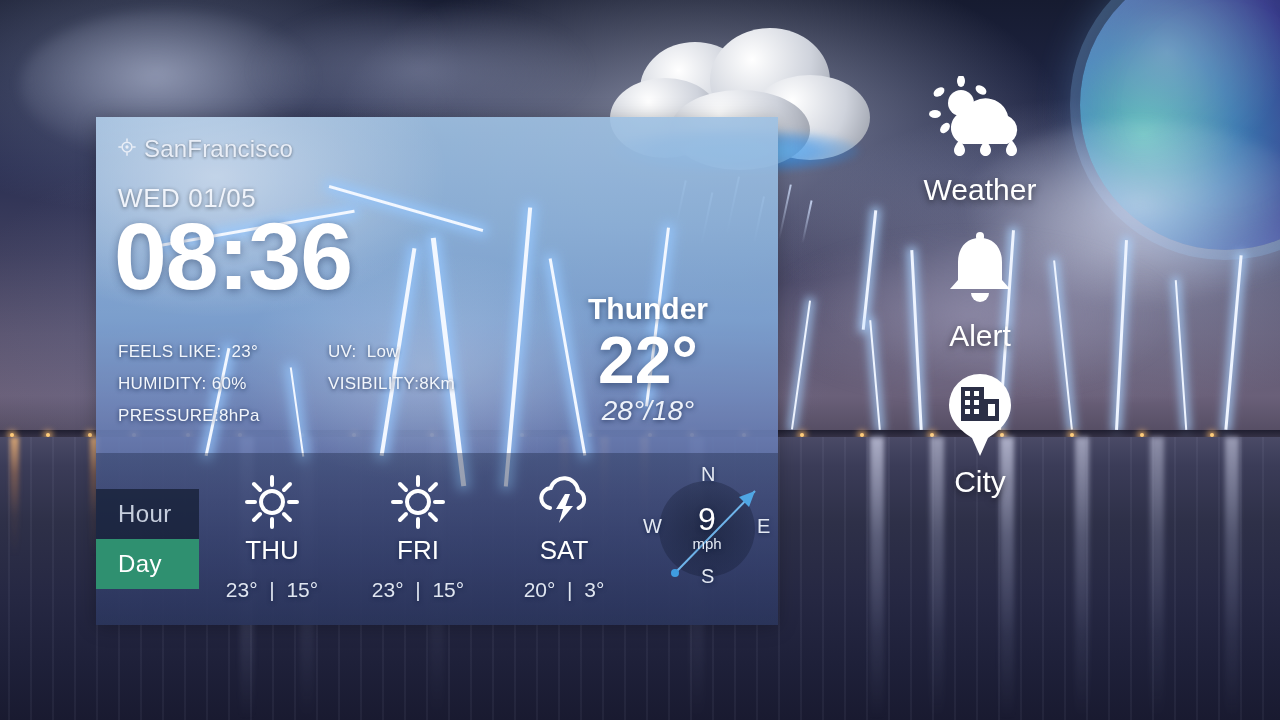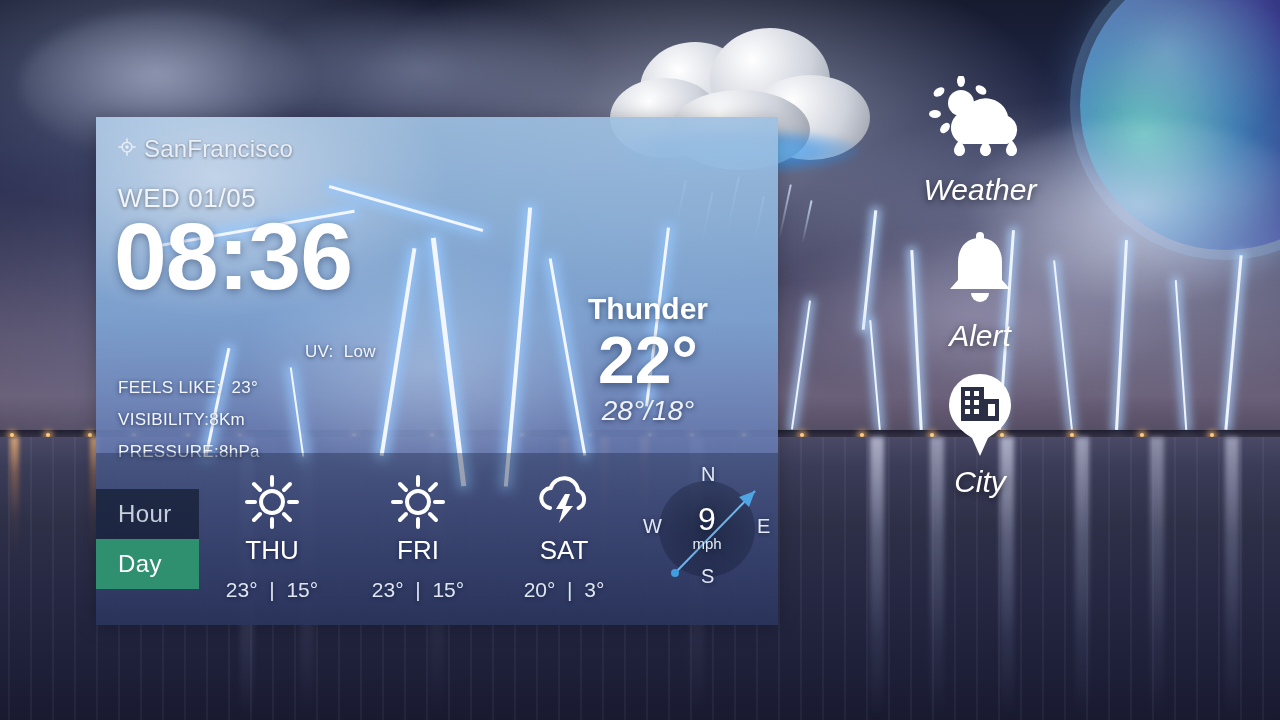--- a/index.html
+++ b/index.html
@@ -101,21 +101,21 @@
     letter-spacing:.6px; text-shadow:0 1px 4px rgba(0,0,0,.45);
   }
   .clock {
     position:absolute; left:18px; top:92px; font-size:95px; line-height:1; font-weight:bold;
     color:#ffffff; letter-spacing:-1px; text-shadow:0 2px 8px rgba(20,40,80,.45);
   }
 
   .details { position:absolute; left:22px; top:225px; width:520px; }
   .drow { display:flex; margin-bottom:12px; }
   .dcell { font-size:17px; color:#f2f6fc; letter-spacing:.3px; text-shadow:0 1px 4px rgba(10,25,60,.75); white-space:nowrap; }
-  .dcell.left { width:187px;margin-top:36px; }
+  .dcell.left { width:210px; }
 
   .cond { position:absolute; right:20px; top:175px; width:220px; text-align:center; }
   .cond-name { font-size:30px; font-weight:bold; color:#ffffff; text-shadow:0 2px 6px rgba(10,25,60,.6); }
   .cond-temp { font-size:66px; font-weight:bold; line-height:1.05; color:#ffffff; text-shadow:0 2px 8px rgba(10,25,60,.55); }
   .cond-range { font-size:28px; color:#eef2fa; text-shadow:0 1px 5px rgba(10,25,60,.7);font-style:italic; }
 
   
   .strip {
     position:absolute; left:0; bottom:0; width:682px; height:172px;
     background:linear-gradient(180deg, rgba(34,46,78,.42), rgba(26,36,66,.50));
@@ -138,21 +138,21 @@
   .wdisc {
     position:absolute; left:22px; top:28px; width:96px; height:96px; border-radius:50%;
     background:radial-gradient(circle at 50% 50%, rgba(15,22,42,.55), rgba(15,22,42,.30) 70%, rgba(15,22,42,0) 100%);
   }
   .wlabel { position:absolute; font-size:20px; color:#e3e8f2; text-shadow:0 1px 4px rgba(10,25,60,.7); }
   .wspeed { position:absolute; left:0; top:50px; width:140px; text-align:center; }
   .wspeed .v { font-size:32px; color:#ffffff; line-height:1; text-shadow:0 1px 5px rgba(10,25,60,.6); }
   .wspeed .u { font-size:15px; color:#e6ebf5; text-shadow:0 1px 4px rgba(10,25,60,.6); }
 
   
-  #launcher { position:absolute; left:890px; top:75px; width:180px;font-style:italic; }
+  #launcher { position:absolute; left:890px; top:75px; width:180px; }
   .litem { display:flex; flex-direction:column; align-items:center; margin-bottom:14px; }
   .litem .glyph { height:96px; display:flex; align-items:center; justify-content:center; }
   .litem .lbl { font-size:30px; color:#ffffff; text-shadow:0 2px 7px rgba(0,0,0,.55); margin-top:2px; }
 </style>
 </head>
 <body>
 
 <div id="scene">
   <div class="sky"></div>
   <div class="planet"></div>
@@ -266,20 +266,24 @@
       <div class="dcell left">
         <span>FEELS LIKE:</span>
         &nbsp;<span>23°</span>
       </div>
       <div class="dcell">
         <span>UV:</span>
         &nbsp;<span>Low</span>
       </div>
     </div>
     <div class="drow">
+      <div class="dcell left">
+        <span>HUMIDITY:</span>
+        <span>60%</span>
+      </div>
       <div class="dcell">
         <span>VISIBILITY:</span><span>8Km</span>
       </div>
     </div>
     <div class="drow">
       <div class="dcell">
         <span>PRESSURE:</span><span>8hPa</span>
       </div>
     </div>
   </div>

